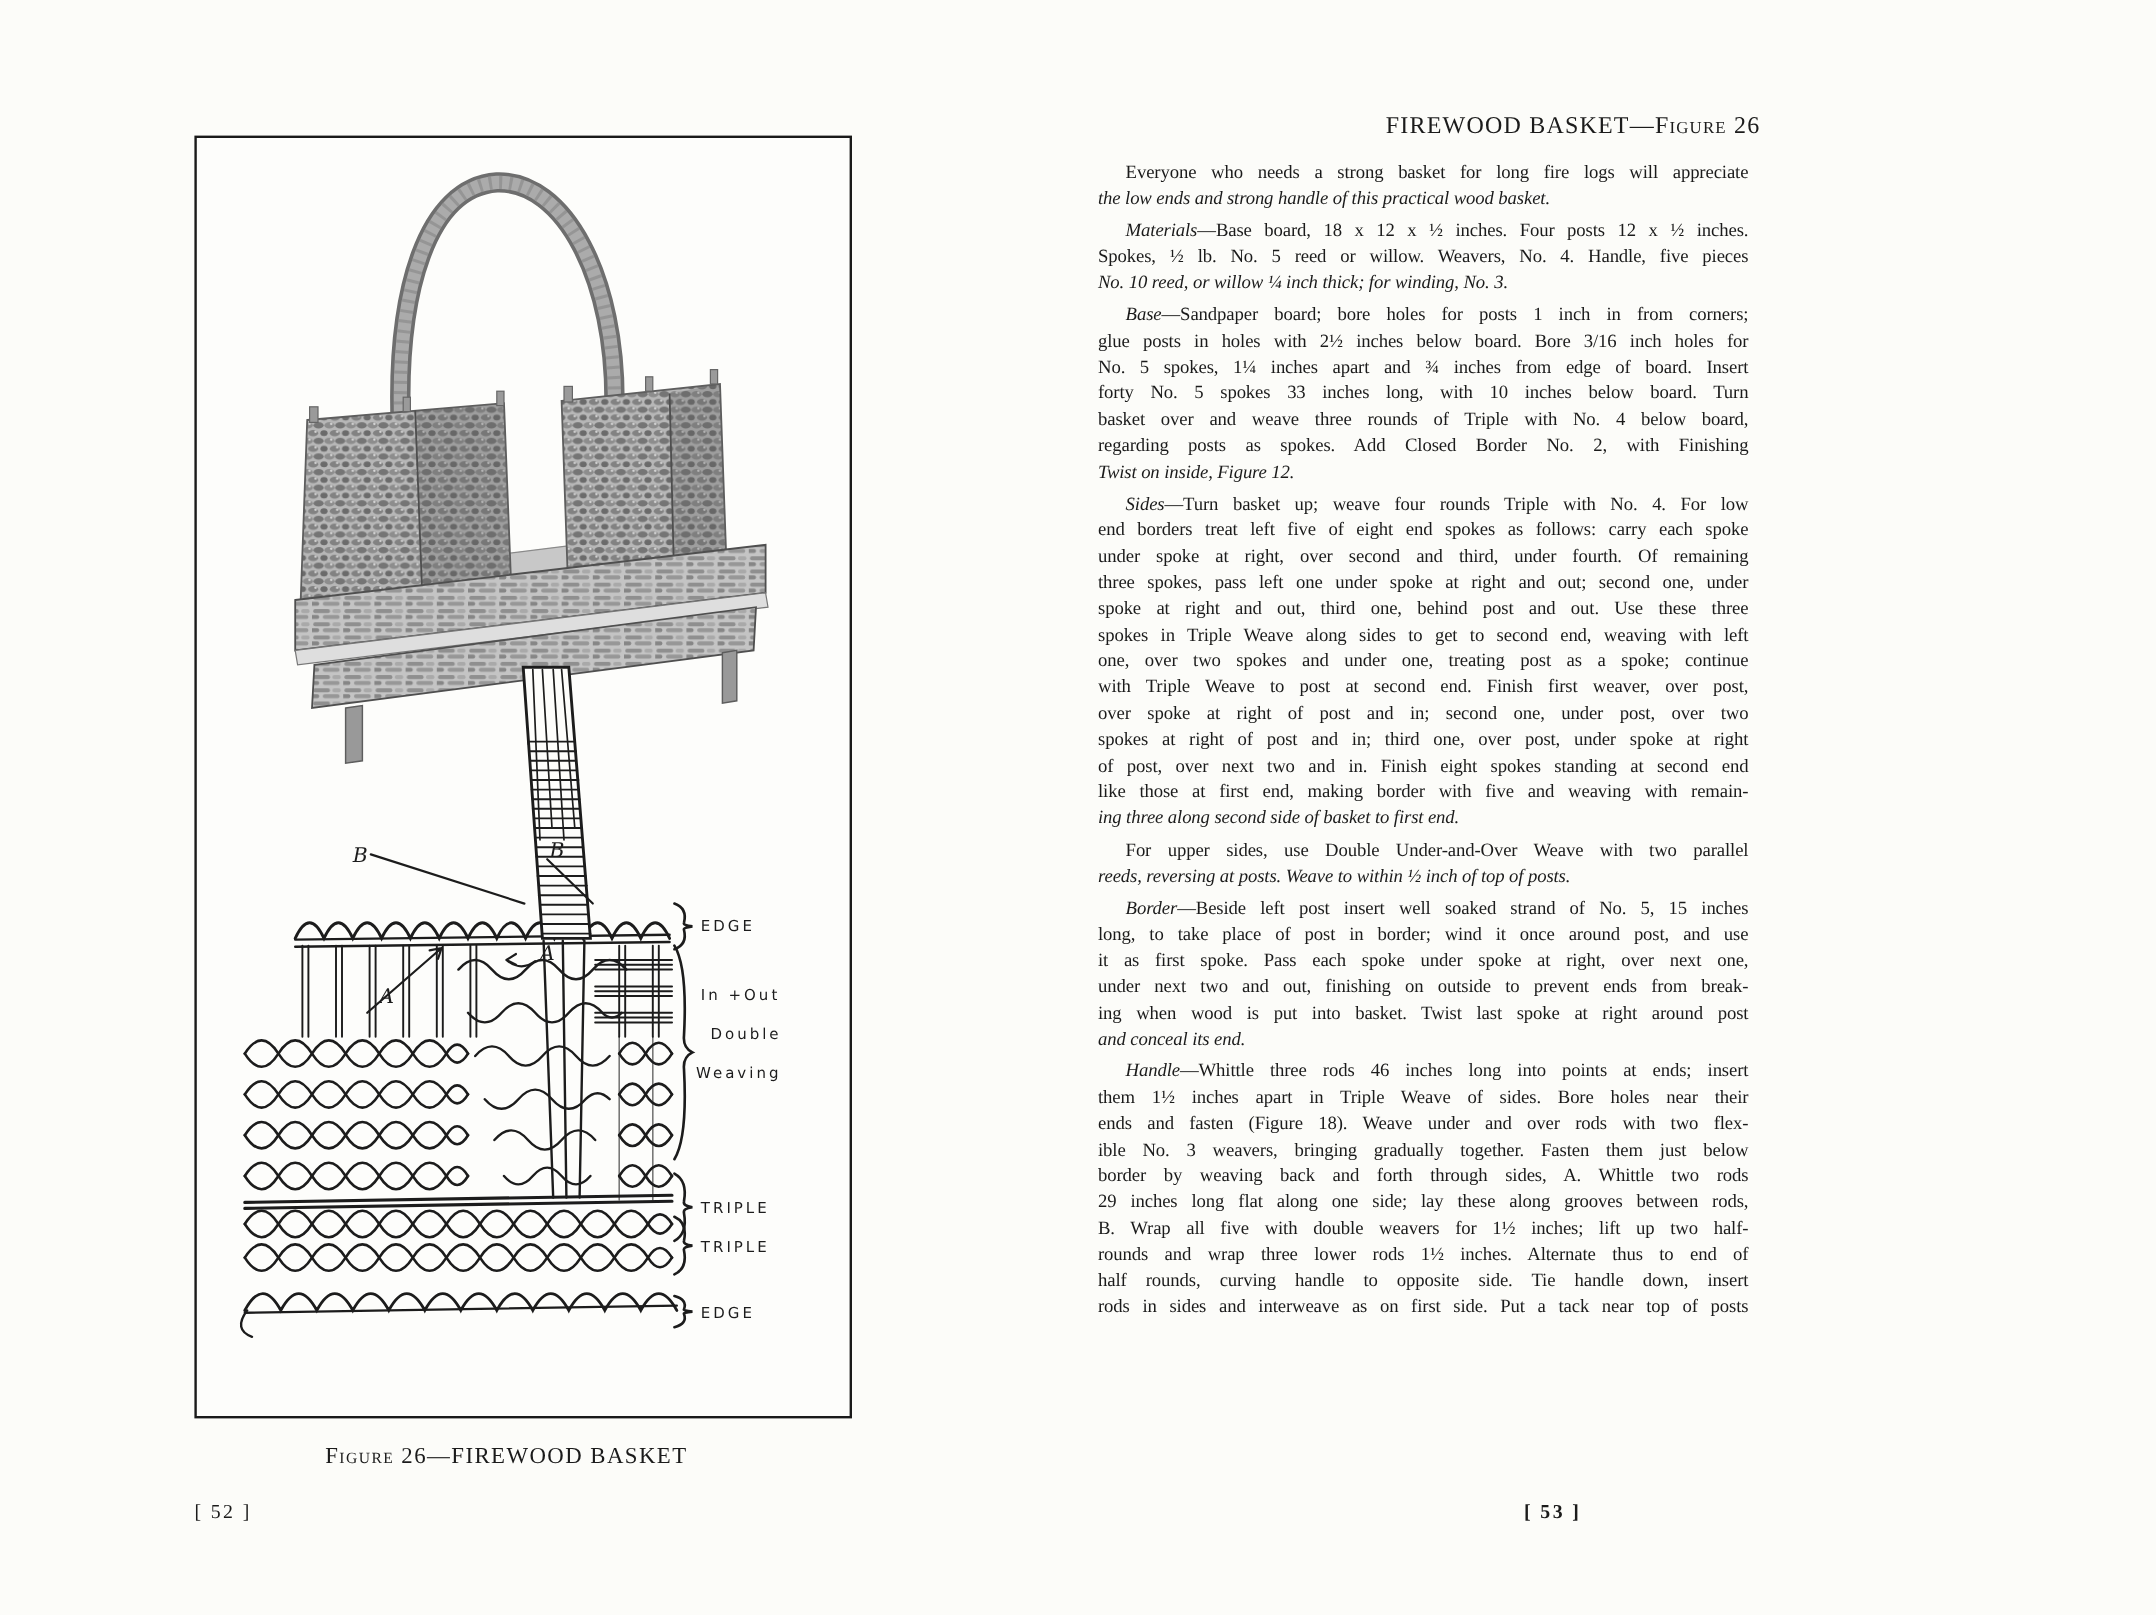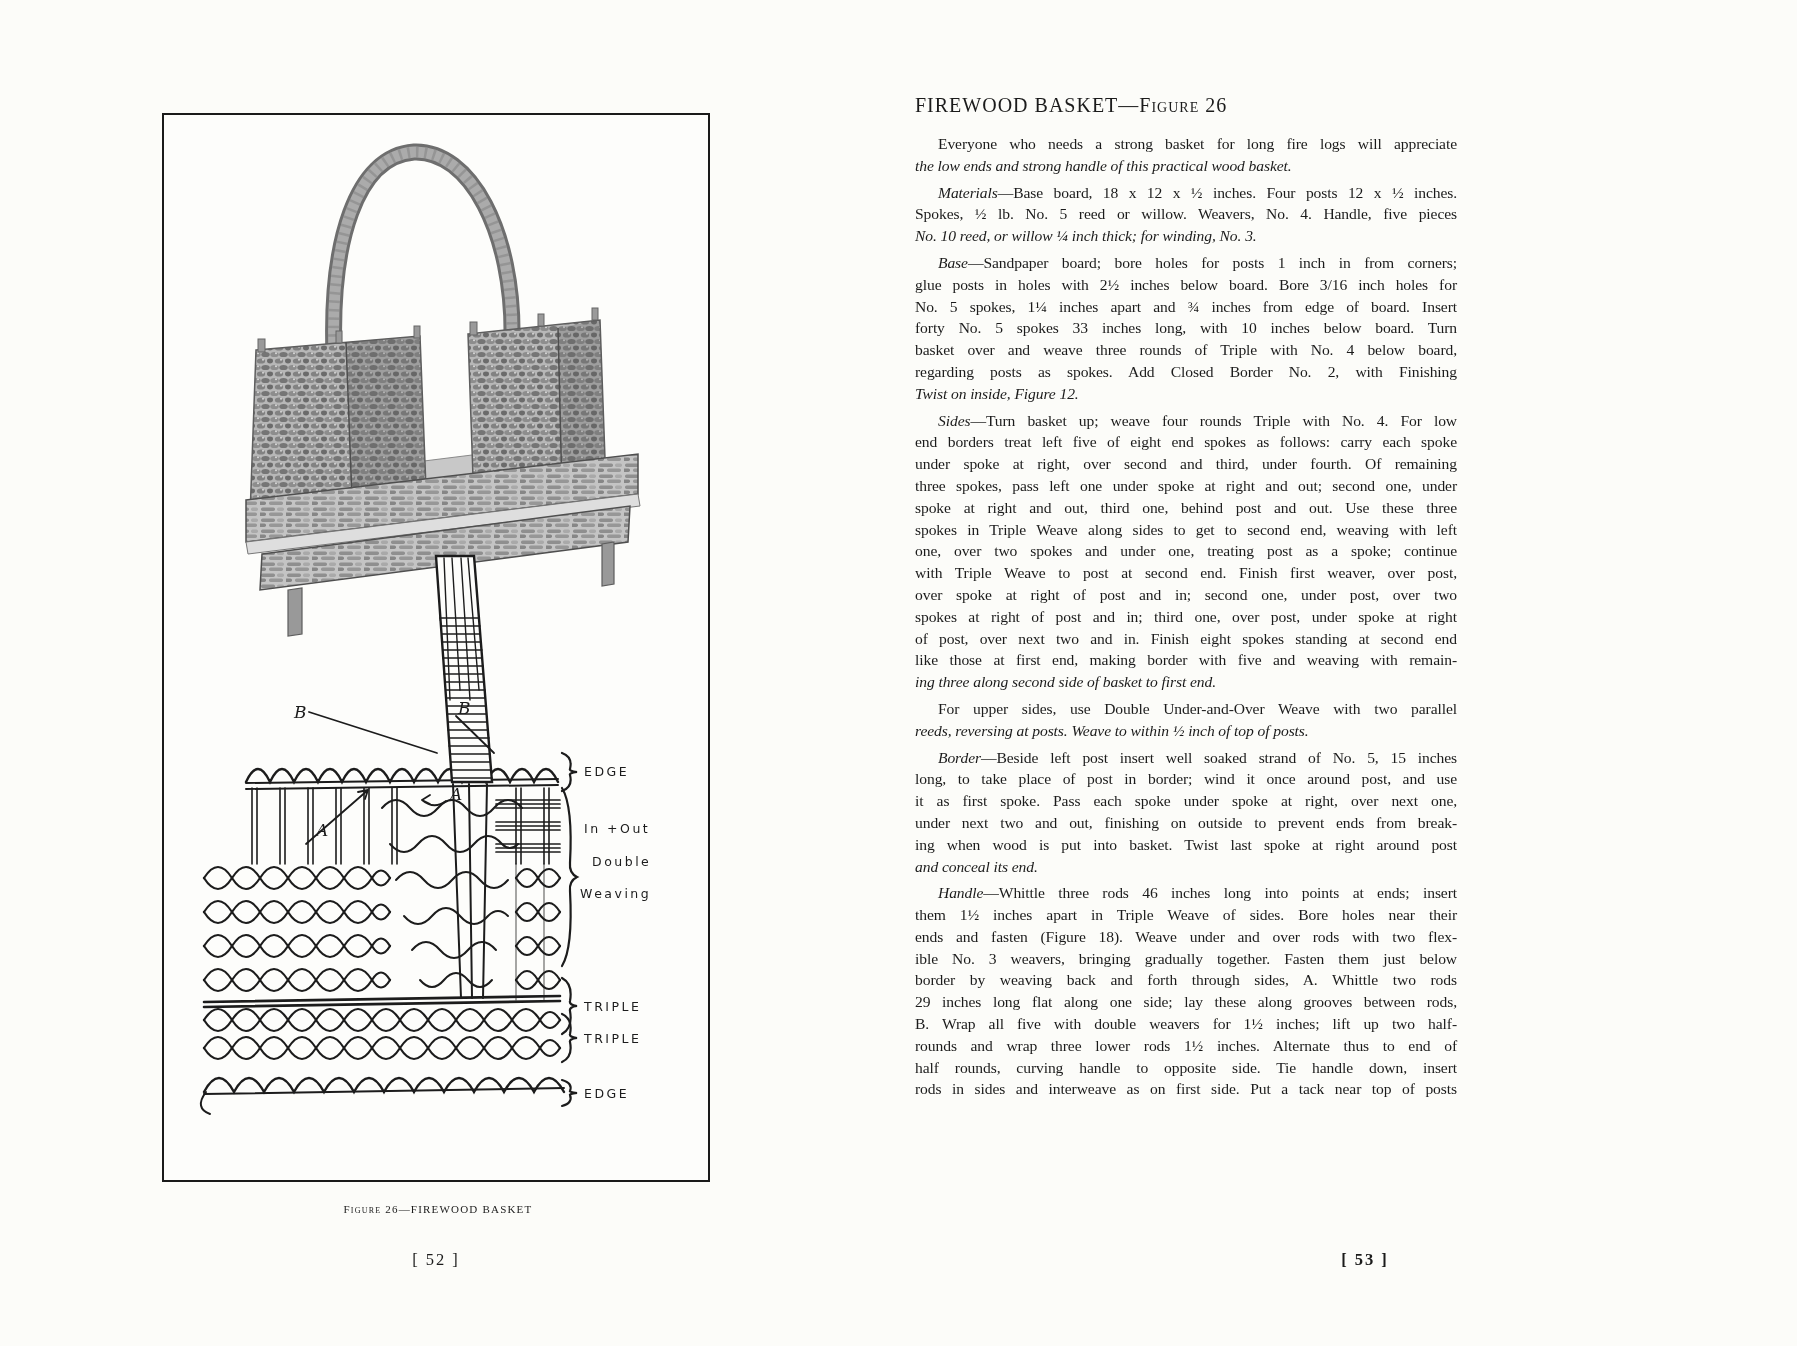--- a/index.html
+++ b/index.html
@@ -14,36 +14,35 @@
   
   .figure-frame{
     position:absolute;left:162px;top:113px;
     width:548px;height:1069px;
     border:2.5px solid #1a1a1a;
     box-sizing:border-box;
     background:#fdfdfb;
   }
   .figure-frame svg{position:absolute;left:-2.5px;top:-2.5px;}
   .caption{
-    position:absolute;left:164px;top:1203px;width:548px;
+    position:absolute;left:148px;top:1203px;width:548px;
     text-align:center;
-    font-size:11px;letter-spacing:1.2px;
+    font-size:19px;letter-spacing:1.2px;
     font-variant:small-caps;
   }
   .folio{
     position:absolute;top:1250px;
     font-size:16.5px;letter-spacing:2px;
-    text-align:center;
   }
   .folio-left{left:162px;width:548px;}
   .folio-right{left:1270px;width:190px;font-weight:bold;}
   
   .heading{
     position:absolute;left:915px;top:94px;width:552px;
-    text-align:left;
+    text-align:right;
     font-size:20px;letter-spacing:1px;
     font-variant:small-caps;
     white-space:nowrap;
   }
   .body-col{
     position:absolute;left:915px;top:133px;width:552px;
     font-size:15.6px;line-height:21.8px;
     letter-spacing:-0.1px;
   }
   .para{margin:0 10px 0 0;padding-top:5px;}

